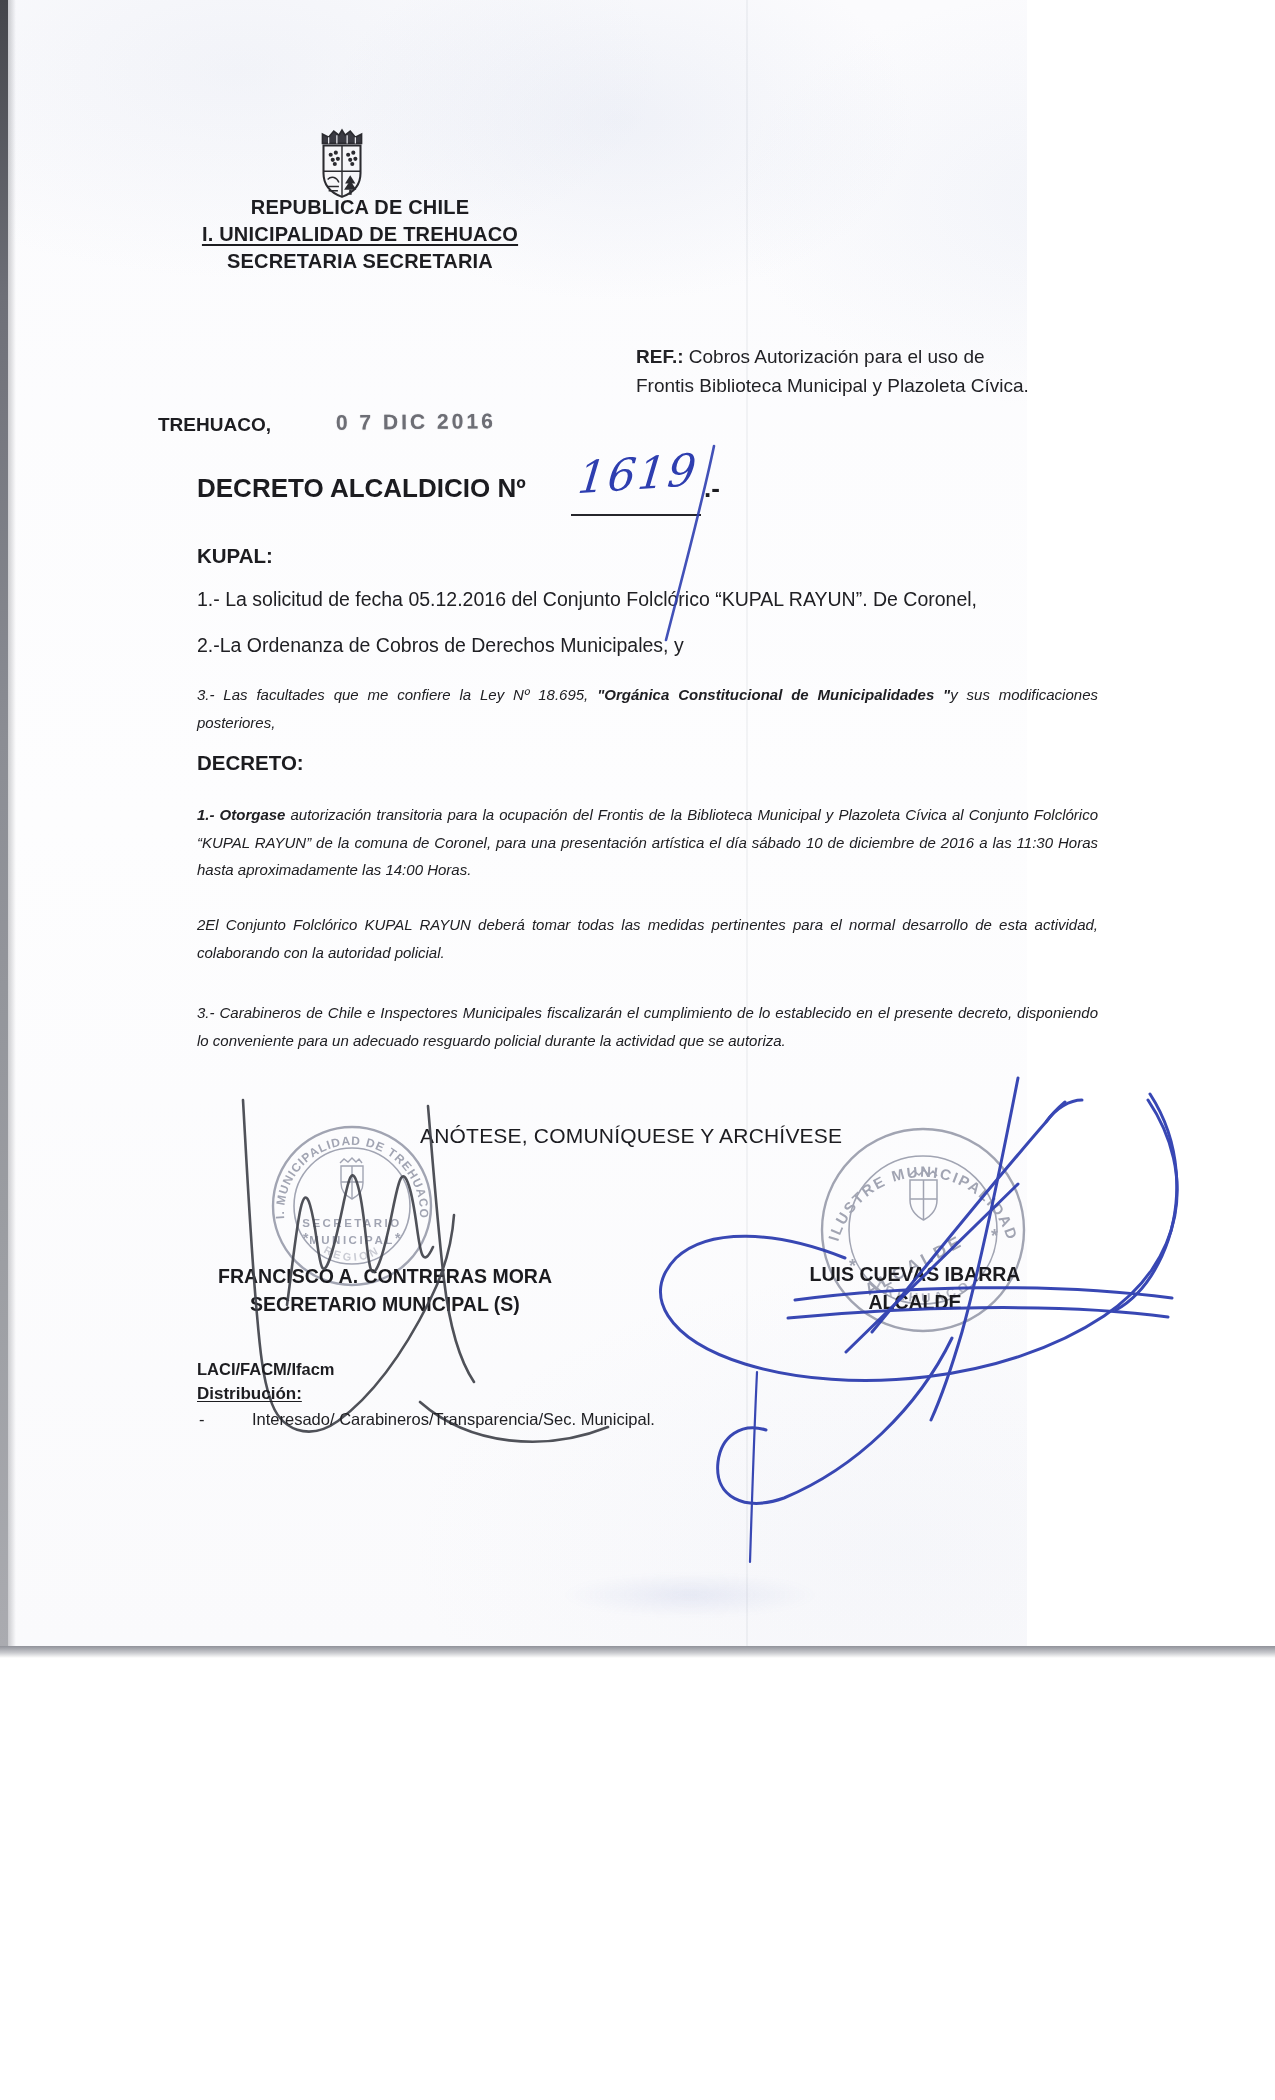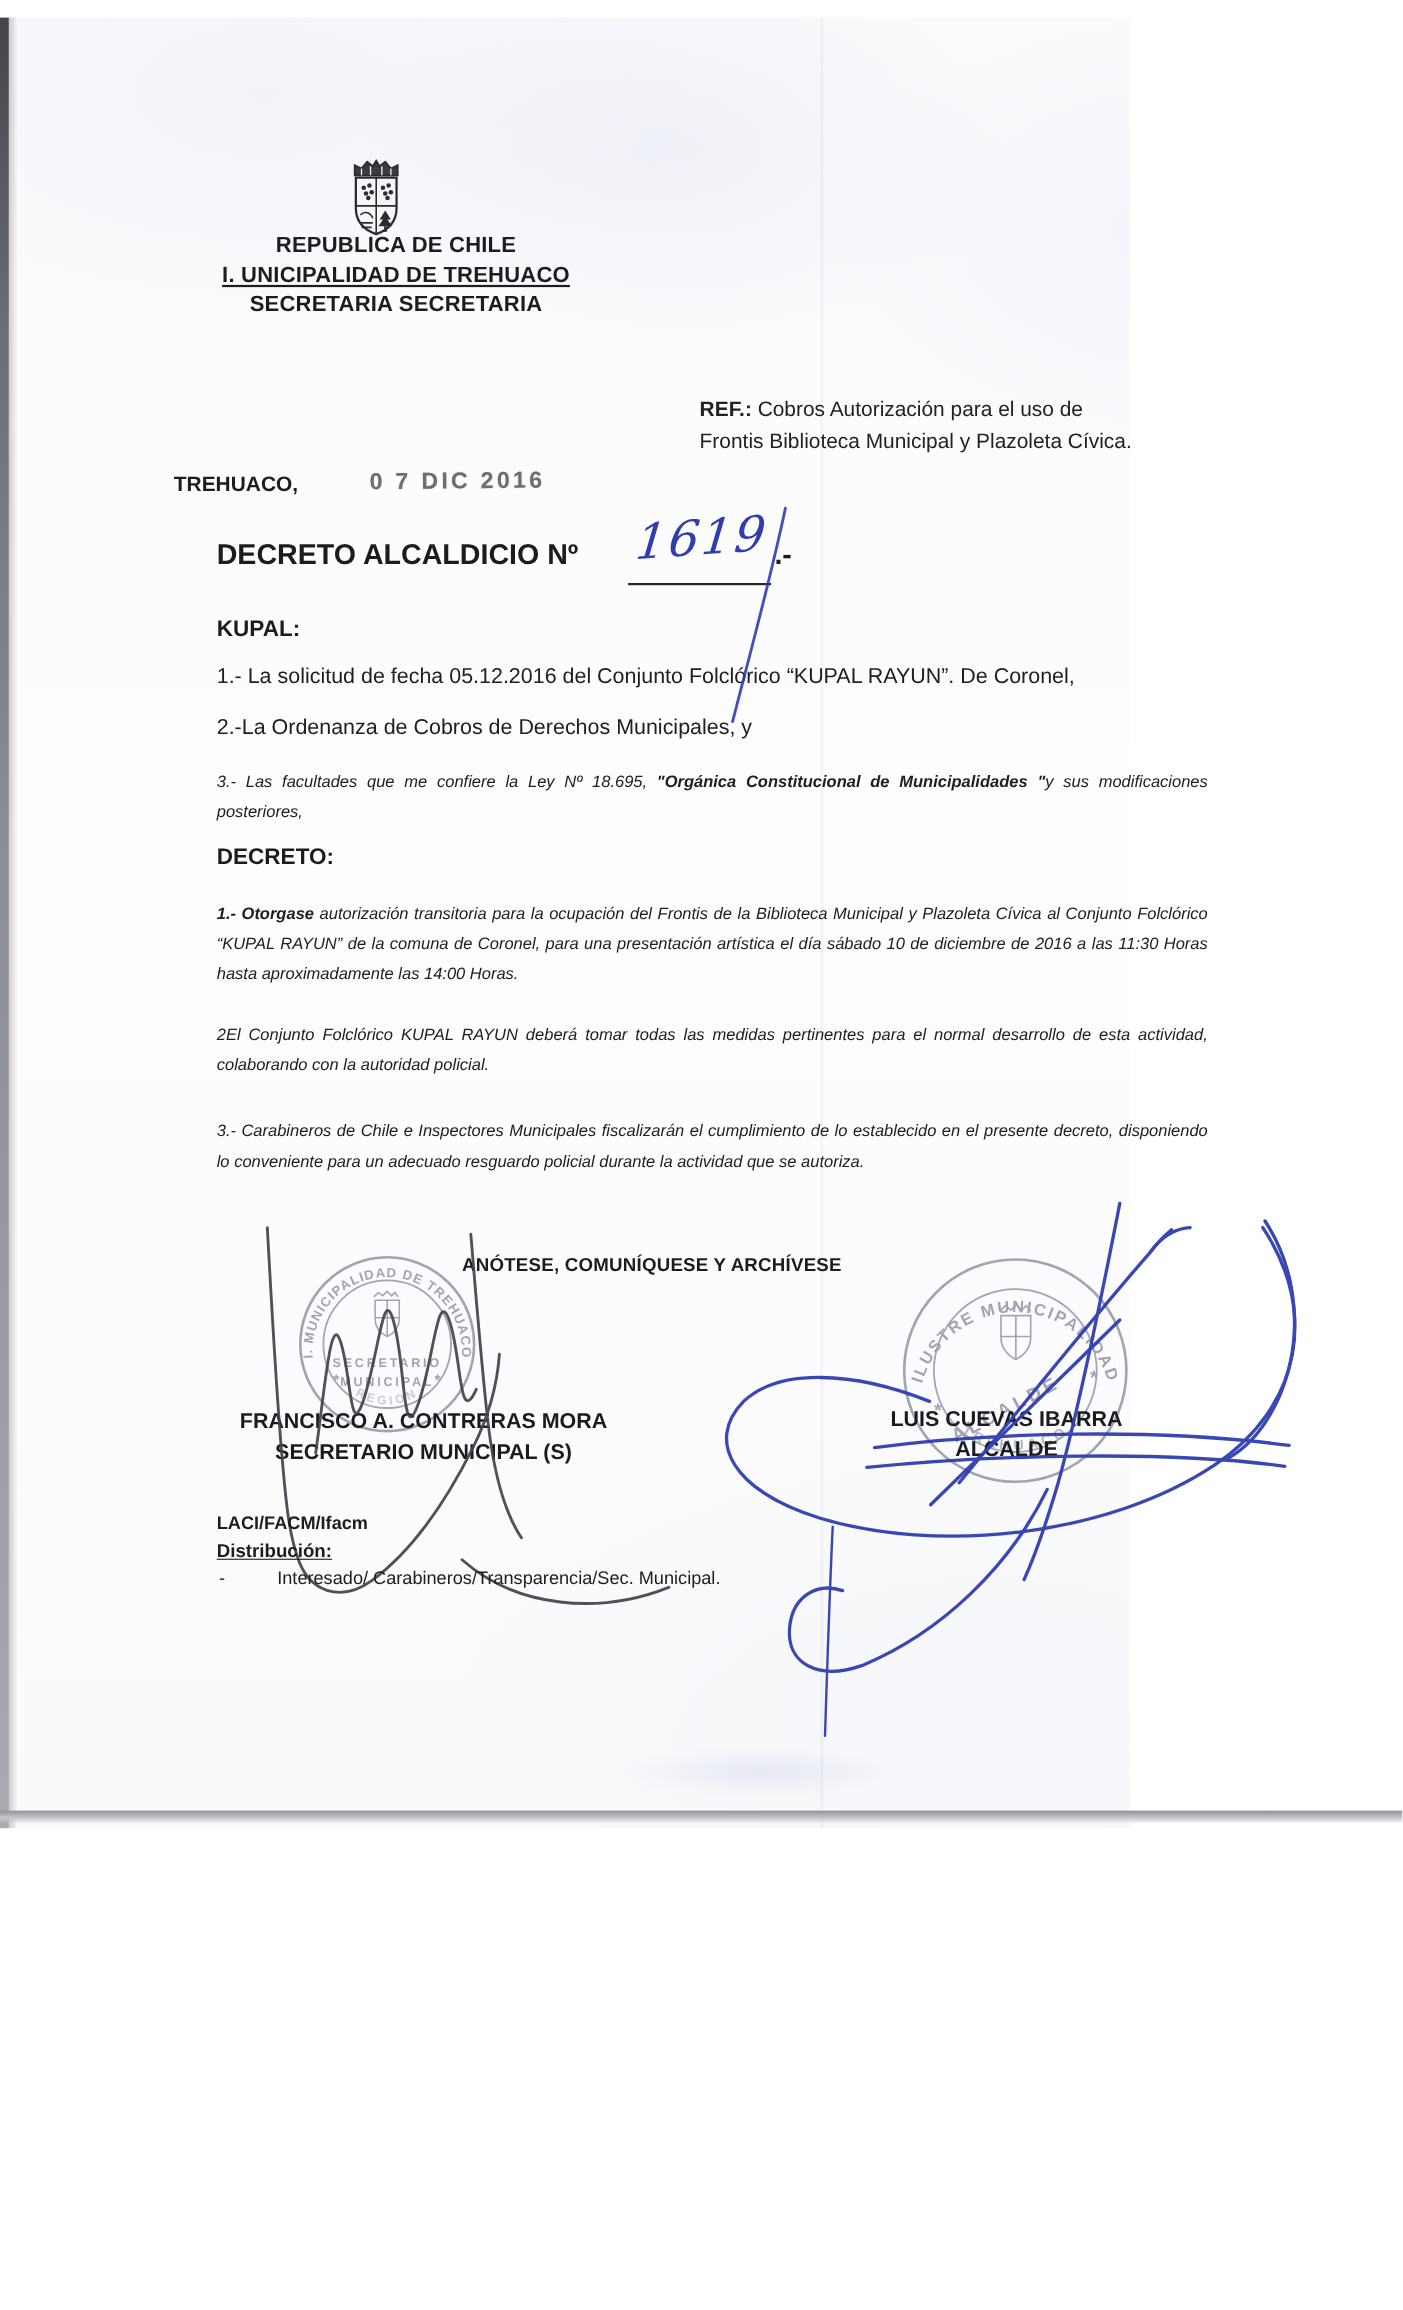--- a/index.html
+++ b/index.html
@@ -1,18 +1,18 @@
 <!DOCTYPE html>
 <html><head>
 <meta charset="utf-8">
 <style>
   html,body{margin:0;padding:0;background:#ffffff;}
   body{width:1275px;height:2100px;position:relative;font-family:"Liberation Sans",sans-serif;overflow:hidden;}
   .paper{
-    position:absolute;left:0;top:16px;width:1027px;height:1646px;
+    position:absolute;left:0;top:0;width:1027px;height:1646px;
     background:
       radial-gradient(420px 260px at 620px 120px, rgba(190,200,225,.20), transparent 70%),
       radial-gradient(500px 300px at 1080px 200px, rgba(195,205,228,.16), transparent 70%),
       radial-gradient(600px 300px at 240px 70px, rgba(185,195,220,.14), transparent 70%),
       radial-gradient(700px 400px at 900px 1550px, rgba(200,208,228,.10), transparent 70%),
       linear-gradient(180deg,#fbfbfd 0%,#fdfdfe 50%,#fafafc 100%);
   }
   .left-edge{position:absolute;left:0;top:0;width:8px;height:1646px;
     background:linear-gradient(180deg,#44454b 0%,#6d6f77 18%,#8b8d94 45%,#9b9da2 75%,#aaabb0 100%);}
   .left-edge-soft{position:absolute;left:8px;top:0;width:8px;height:1646px;
@@ -38,21 +38,21 @@
   .decree-number{position:absolute;left:578px;top:448px;font-family:"DejaVu Serif",serif;
     font-style:italic;font-size:44px;color:#2e3eb0;transform:rotate(-4deg) skewX(-10deg);letter-spacing:2px;}
   .decree-underline{position:absolute;left:571px;top:514px;width:130px;border-top:2.5px solid #26262b;}
   .decree-suffix{position:absolute;left:704px;top:473px;font-weight:bold;font-size:26px;color:#1c1c20;}
 
   .h-bold{position:absolute;left:197px;font-weight:bold;font-size:20.5px;color:#1c1c20;}
   .para{position:absolute;left:197px;width:901px;font-size:15px;line-height:27.5px;color:#202024;
         text-align:justify;text-align-last:left;font-style:italic;}
   .line{position:absolute;left:197px;font-size:19.5px;color:#202024;white-space:nowrap;}
 
-  .closing{position:absolute;left:420px;top:1124px;font-weight:bold;font-size:17px;color:#1c1c20;letter-spacing:.2px;}
+  .closing{position:absolute;left:420px;top:1124px;font-weight:normal;font-size:21px;color:#1c1c20;letter-spacing:.2px;}
 
   .sig-block{position:absolute;text-align:center;font-weight:bold;font-size:19.5px;line-height:28px;color:#1b1b1f;}
   .sig-left{left:165px;top:1262px;width:440px;}
   .sig-right{left:695px;top:1260px;width:440px;}
 
   .footer-initials{position:absolute;left:197px;top:1360px;font-weight:bold;font-size:16.5px;color:#1d1d21;}
   .footer-dist{position:absolute;left:197px;top:1384px;font-weight:bold;font-size:17px;color:#1d1d21;
     text-decoration:underline;text-underline-offset:2px;}
   .footer-dash{position:absolute;left:199px;top:1410px;font-size:16.5px;color:#202024;}
   .footer-item{position:absolute;left:252px;top:1410px;font-size:16.5px;color:#202024;}

